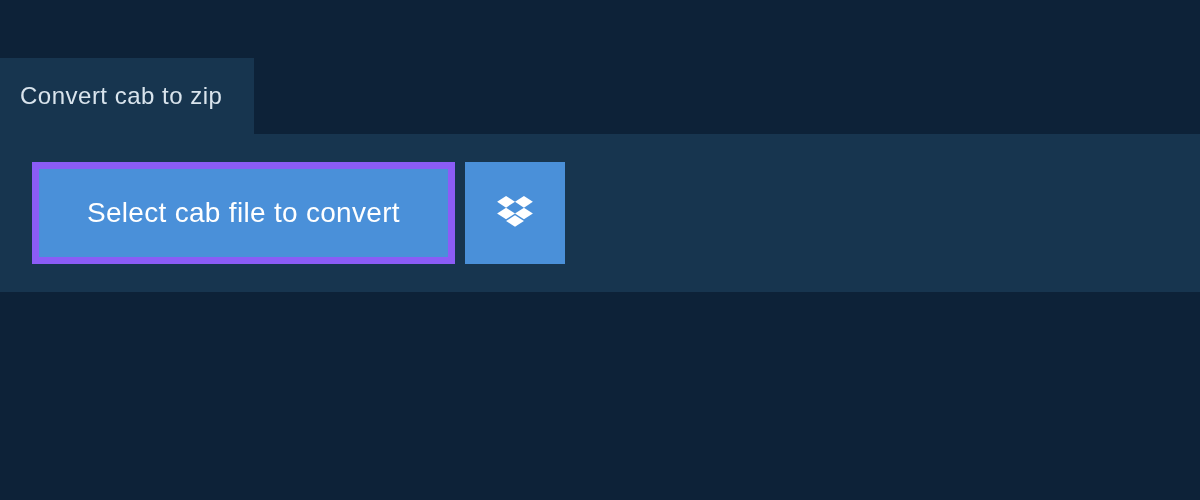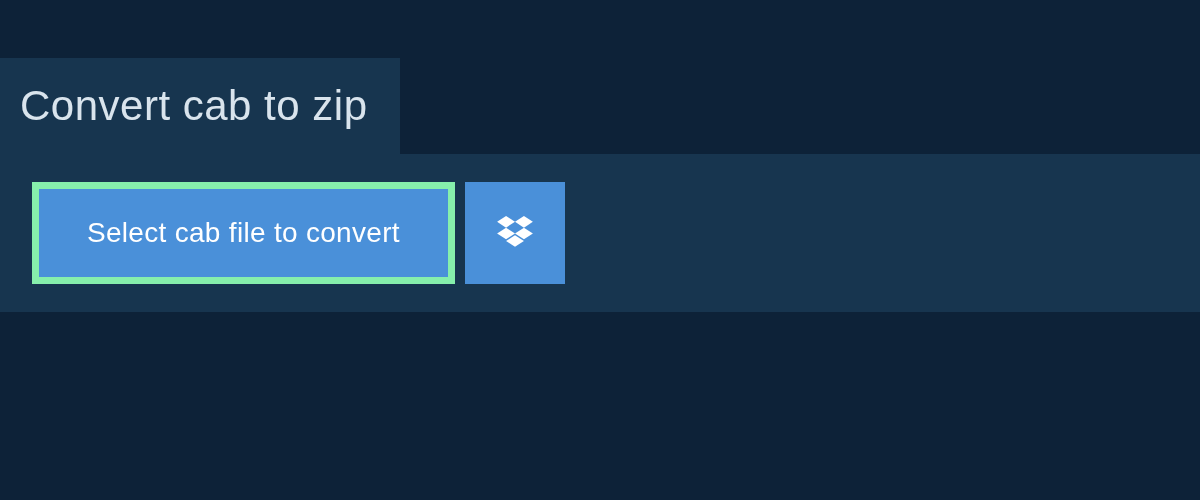--- a/index.html
+++ b/index.html
@@ -16,37 +16,37 @@
     }
     .header-tab {
       background: #17354f;
       display: inline-block;
       padding: 24px 32px 24px 20px;
       margin-top: 58px;
       margin-left: 0;
     }
     .header-title {
       color: #d9e4ed;
-      font-size: 42px;
+      font-size: 24px;
       font-weight: 300;
       letter-spacing: 0.5px;
     }
     .panel {
       background: #17354f;
       width: 100%;
       padding: 28px 0 28px 32px;
       margin-top: 0;
     }
     .button-row {
       display: flex;
       gap: 10px;
       align-items: stretch;
     }
     .select-button-wrapper {
-      border: 7px solid #86efac;
+      border: 7px solid #8b5cf6;
       display: inline-block;
     }
     .select-button {
       background: #4a90d9;
       color: #ffffff;
       font-size: 28px;
       font-weight: 300;
       padding: 28px 48px;
       border: none;
       cursor: pointer;

